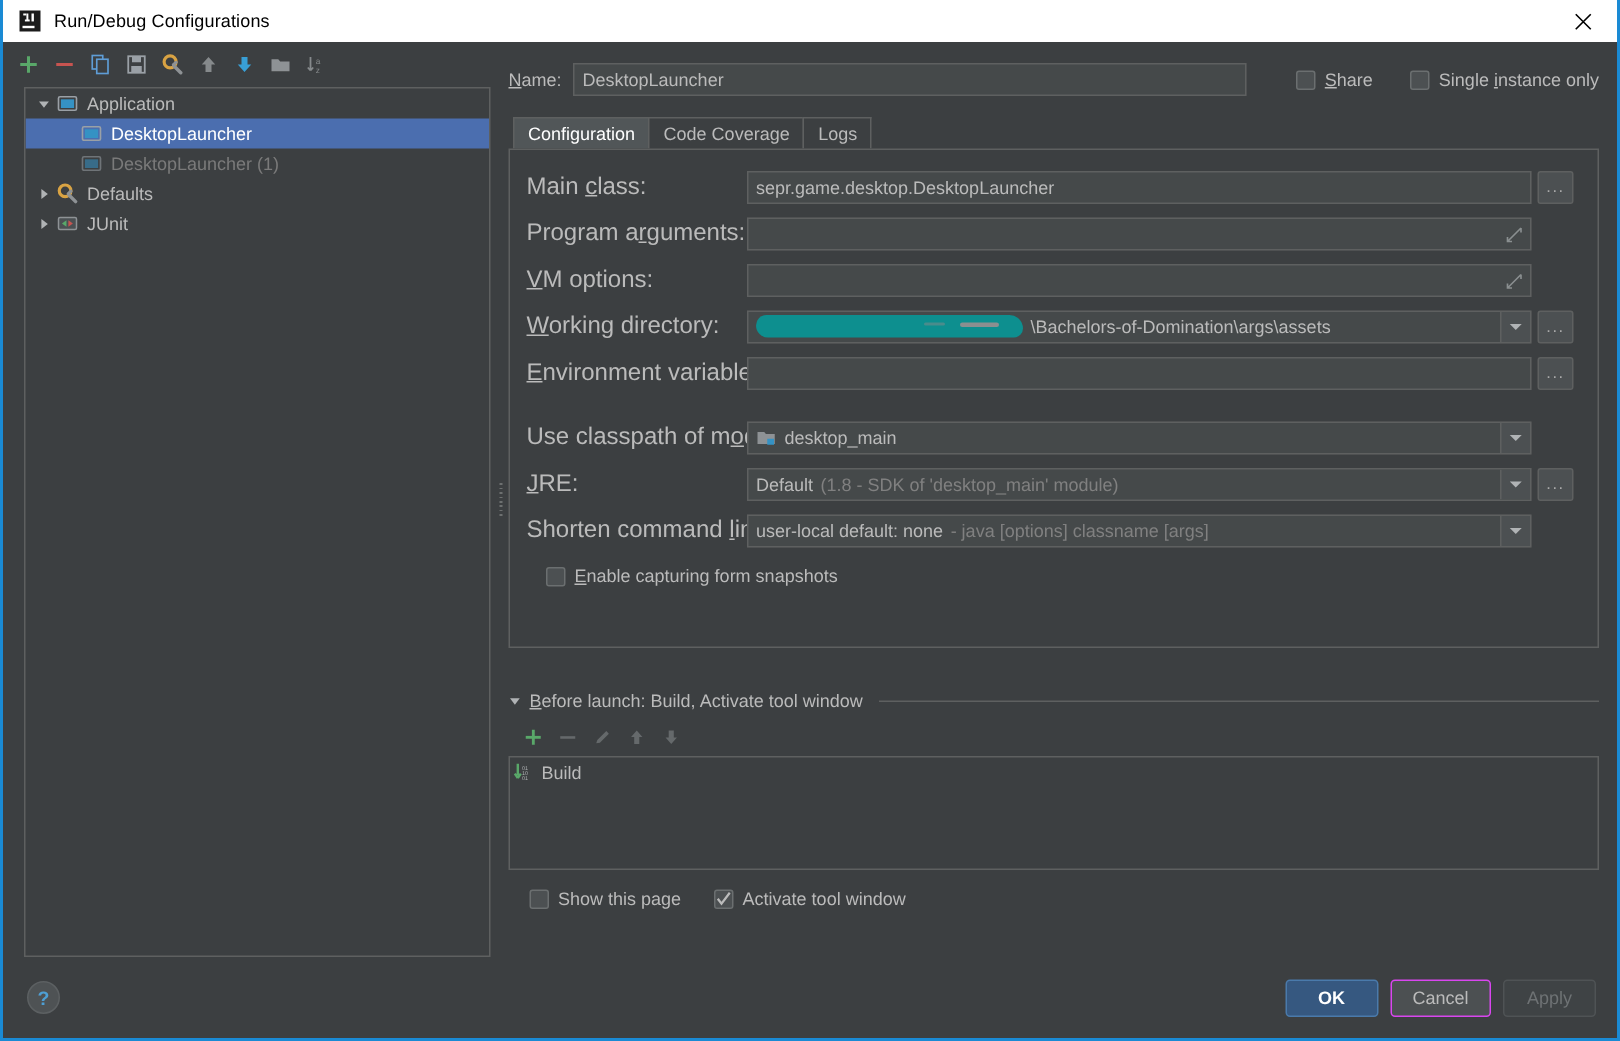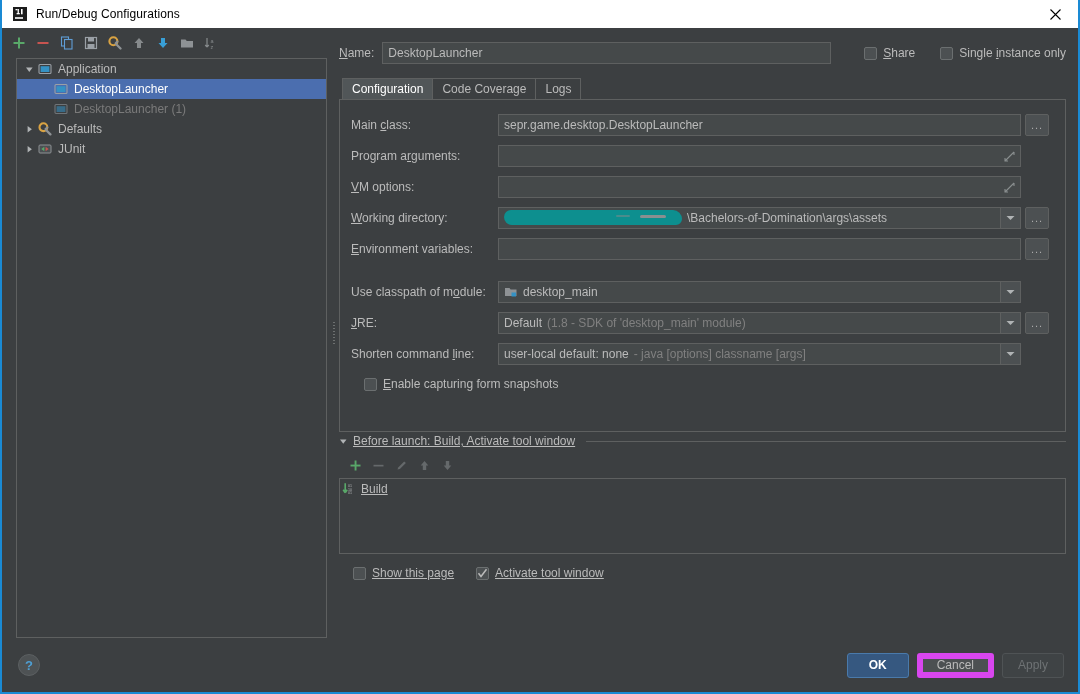--- a/index.html
+++ b/index.html
@@ -265,21 +265,21 @@
 
   .form-row {
     display: flex;
     align-items: center;
     height: 22px;
     margin-bottom: 9px;
   }
   .form-row .lbl {
     width: 147px;
     min-width: 147px;
-    font-size: 12px;
+    font-size: 16px;
     color: #bbbbbb;
     white-space: nowrap;
   }
   .grow { flex: 1; min-width: 0; }
 
   .aux-btn {
     width: 24px;
     height: 22px;
     min-width: 24px;
     margin-left: 4px;
@@ -377,22 +377,21 @@
   }
 
   .inline-cbx-row {
     display: flex;
     align-items: center;
     margin: 12px 0 0 13px;
   }
 
   
   #before-launch {
-    margin-top: 0;
-    text-decoration: underline;
+    margin-top: 26px;
   }
   #bl-header {
     display: flex;
     align-items: center;
     gap: 5px;
     height: 18px;
   }
   #bl-header .bl-title { font-size: 12px; color: #bbbbbb; white-space: nowrap; }
   #bl-header .rule {
     flex: 1;
@@ -473,21 +472,21 @@
   .dlg-btn {
     min-width: 62px;
     height: 25px;
     padding: 0 14px;
     border-radius: 3px;
     display: flex;
     align-items: center;
     justify-content: center;
     font-size: 12px;
     background: #4c5052;
-    border: 6px solid #d946ef;
+    border: 1px solid #d946ef;
     color: #bbbbbb;
     cursor: default;
     box-sizing: border-box;
   }
   .dlg-btn.primary {
     background: #365880;
     border: 1px solid #4a7aab;
     color: #ffffff;
     font-weight: bold;
   }

